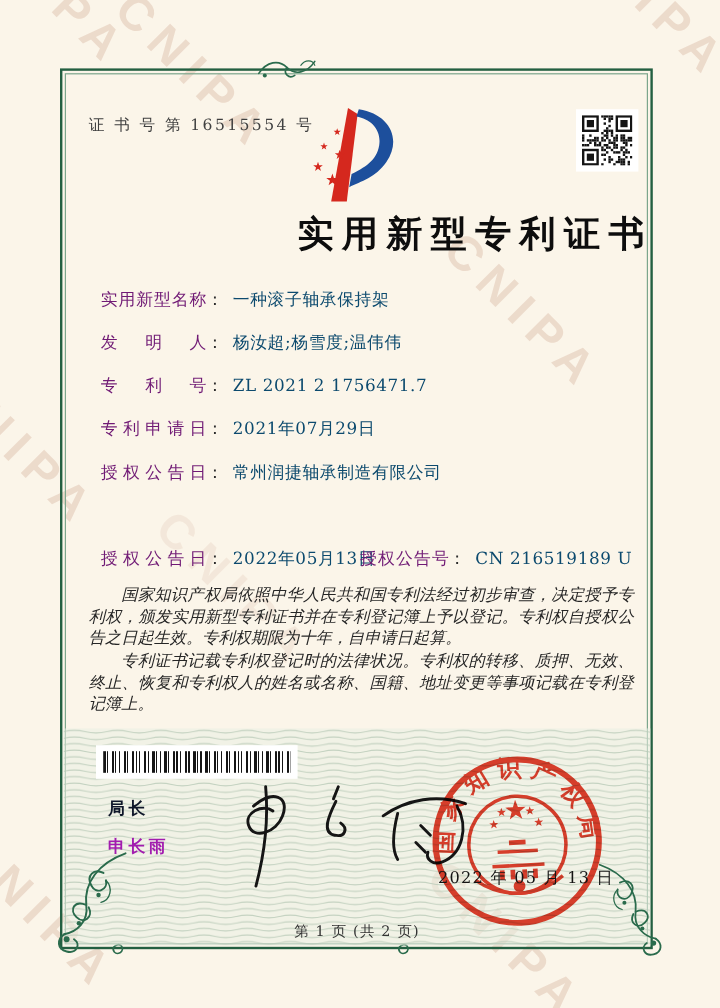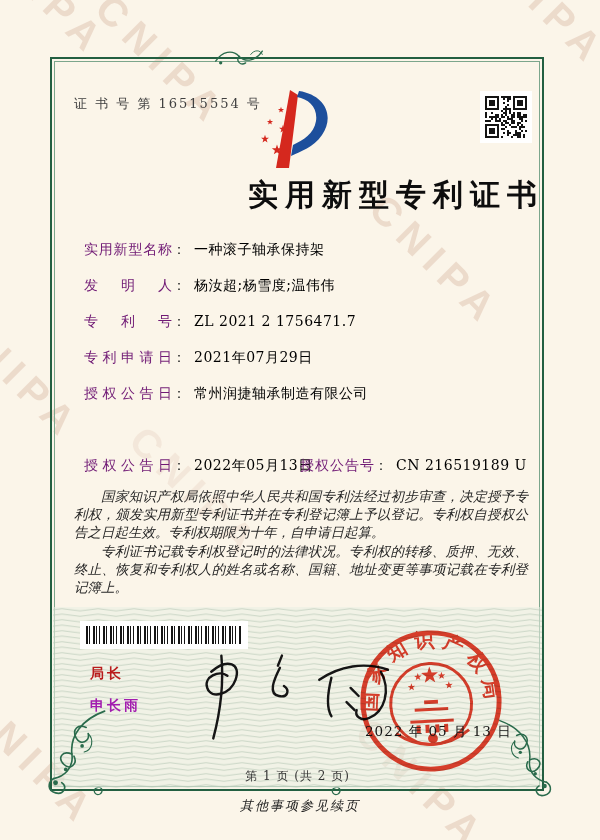--- a/index.html
+++ b/index.html
@@ -22,39 +22,39 @@
   .qr{position:absolute;left:480px;top:91px;width:52px;height:52px;background:#fff;
       display:flex;align-items:center;justify-content:center;}
   .title{position:absolute;left:50px;top:175px;width:494px;text-align:right;
          font-size:30px;font-weight:bold;letter-spacing:7px;color:#0d0d0d;}
 
   
   .frow{position:absolute;left:84px;height:18px;font-size:14px;white-space:nowrap;}
   .flabel{display:inline-block;width:88px;text-align:justify;text-align-last:justify;
           color:#701a75;vertical-align:top;}
   .fcolon{display:inline-block;margin-right:8px;color:#2b2b2b;}
-  .fvalue{color:#000000;letter-spacing:0.5px;}
+  .fvalue{color:#0c4a6e;letter-spacing:0.5px;}
   .fgroup2{position:absolute;left:216px;top:0;}
   .fgroup2 .flabel{width:74px;}
 
   .paras{position:absolute;left:74px;top:487px;width:454px;font-size:13.5px;
          line-height:18.2px;font-style:italic;text-align:justify;color:#262626;}
   .paras p{margin:0;text-indent:2em;}
 
   
   .panel{position:absolute;left:53px;top:607px;width:489px;height:181px;
          background:rgba(233,238,228,0.55);}
   .panel svg.waves{position:absolute;inset:0;}
   .barcode-box{position:absolute;left:27px;top:14px;width:168px;height:28px;background:#fff;}
   .barcode{position:absolute;left:6px;top:5px;right:6px;bottom:5px;
     background:repeating-linear-gradient(90deg,#141414 0 2px,transparent 2px 3px,
       #141414 3px 4px,transparent 4px 7px,#141414 7px 9px,transparent 9px 10px,
       #141414 10px 11px,transparent 11px 13px,#141414 13px 14px,transparent 14px 17px);}
   .sig-title{position:absolute;left:37px;top:58px;font-family:"Liberation Sans",sans-serif;
-             font-weight:600;font-size:14px;letter-spacing:3px;color:#b91c1c;}
+             font-weight:600;font-size:14px;letter-spacing:3px;color:#0f172a;}
   .sig-name{position:absolute;left:37px;top:90px;font-family:"Liberation Sans",sans-serif;
             font-weight:600;font-size:14px;letter-spacing:3px;color:#a21caf;}
   .signature{position:absolute;left:130px;top:42px;width:212px;height:94px;}
   .seal{position:absolute;left:304px;top:20px;width:148px;height:148px;
         transform:rotate(-3deg);opacity:0.92;mix-blend-mode:multiply;}
   .seal-date{position:absolute;left:312px;top:116px;width:150px;font-size:13.5px;
              letter-spacing:1px;color:#141414;white-space:nowrap;}
   .pageno{position:absolute;left:0;bottom:3px;width:100%;text-align:center;
           font-size:12px;color:#333;letter-spacing:1px;}
   .orn{position:absolute;pointer-events:none;}
@@ -348,15 +348,14 @@
     <div class="pageno">第 1 页 (共 2 页)</div>
 
     <svg class="orn" style="left:-12px;top:98px" width="72" height="92" viewBox="0 0 70 90">
       <use href="#flourish"></use>
     </svg>
     <svg class="orn" style="left:434px;top:108px" width="76" height="84" viewBox="0 0 70 90">
       <use href="#flourish" transform="translate(70,0) scale(-1,1)"></use>
     </svg>
   </div>
 
-  <div class="footer">其他事项参见续页</div>
 
 </div>
 
 </body></html>

